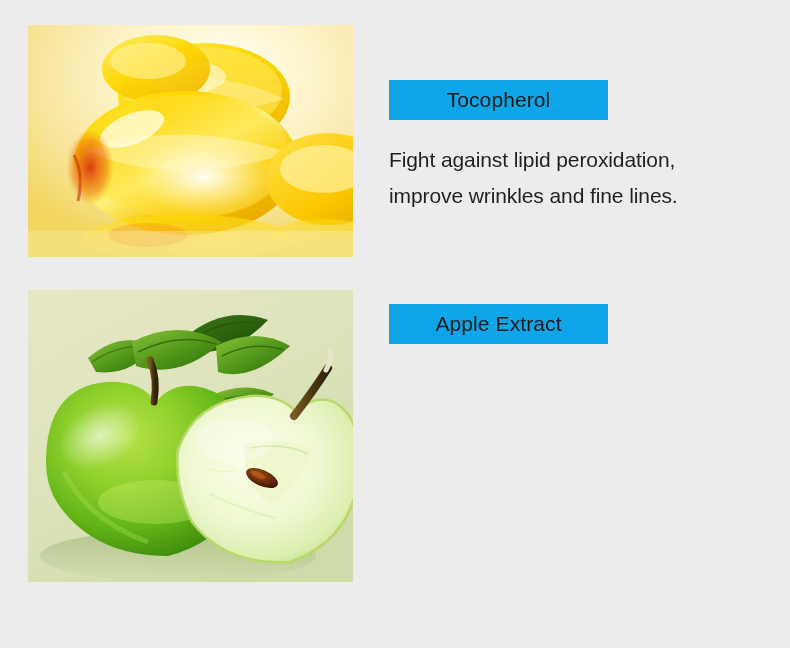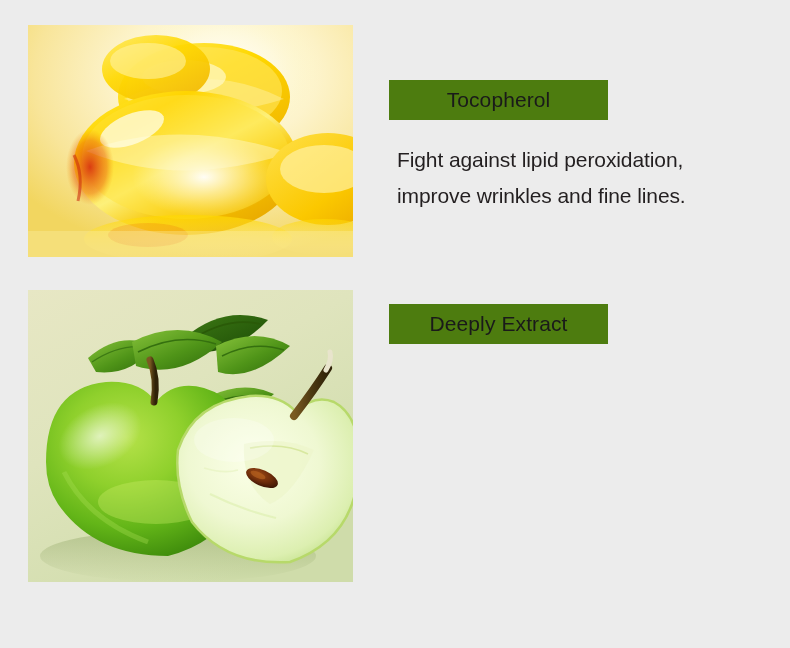--- a/index.html
+++ b/index.html
@@ -46,34 +46,34 @@
     position: absolute;
     left: 389px;
     top: 0;
     width: 385px;
   }
 
   .heading-chip {
     display: block;
     width: 219px;
     box-sizing: border-box;
-    background: #4d7c0f;
+    background: #0ea5e9;
     color: #1a1a1a;
     font-size: 21px;
     line-height: 40px;
     height: 40px;
     text-align: center;
     letter-spacing: 0.1px;
     white-space: nowrap;
   }
   #heading-chip-tocopherol { margin-top: 55px; }
   #heading-chip-apple      { margin-top: 14px; }
 
   .body-text {
-    margin: 8px;
+    margin: 0;
     color: #231f20;
     font-size: 21px;
     line-height: 36px;
     letter-spacing: -0.1px;
     white-space: pre-line;
   }
   #body-tocopherol { margin-top: 22px; }
   #body-apple      { margin-top: 20px; }
 </style>
 </head>
@@ -250,17 +250,17 @@
         <path d="M266 126 Q286 100 300 78" stroke="url(#stemGrad)" stroke-width="8" fill="none" stroke-linecap="round"></path>
         <path d="M298 80 Q304 70 302 62" stroke="#e8e4cc" stroke-width="5" fill="none" stroke-linecap="round"></path>
 
         <path d="M182 204 Q214 220 248 228" stroke="#dceeae" stroke-width="2" fill="none" opacity="0.6"></path>
         <path d="M176 178 Q196 184 210 180" stroke="#e4f2bc" stroke-width="1.6" fill="none" opacity="0.6"></path>
         <ellipse cx="206" cy="150" rx="40" ry="22" fill="#ffffff" opacity="0.25"></ellipse>
       </svg>
     </div>
 
     <div class="text-col">
-      <div class="heading-chip" id="heading-chip-apple">Deeply Extract</div>
+      <div class="heading-chip" id="heading-chip-apple">Apple Extract</div>
     </div>
   </div>
 
 </div>
 
 </body></html>

